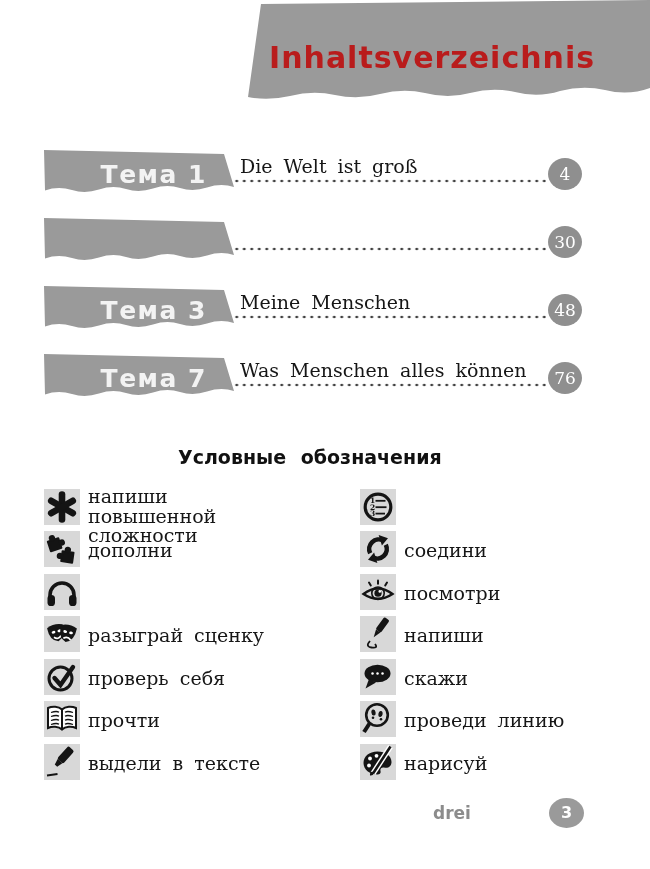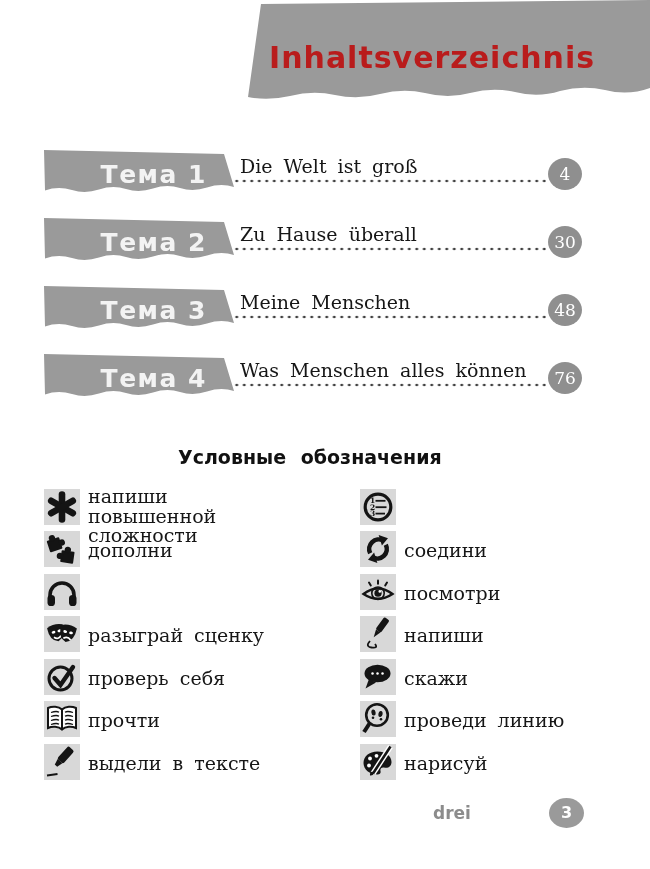--- a/index.html
+++ b/index.html
@@ -61,24 +61,22 @@
     <div class="toc-title">Die Welt ist groß</div>
     <div class="page-circle">4</div>
   </div>
 
   <div class="toc-row" style="top:217px">
     <div class="theme-banner">
       <svg viewBox="0 0 190 44" preserveAspectRatio="none">
         <path fill="#9a9a9a" d="M0 1 L180 5 L190 38 Q177 34 163 38.5 Q149 43 136 39 Q123 35 109 39.5
           Q95 44 82 40 Q69 36 55 40.5 Q41 45 28 41 Q14 37 1 41.5 Z"></path>
       </svg>
-      <div class="theme-label">Тема 2</div>
-    </div>
-    <div class="dots"></div>
-    <div class="toc-title">Zu Hause überall</div>
+    </div>
+    <div class="dots"></div>
     <div class="page-circle">30</div>
   </div>
 
   <div class="toc-row" style="top:285px">
     <div class="theme-banner">
       <svg viewBox="0 0 190 44" preserveAspectRatio="none">
         <path fill="#9a9a9a" d="M0 1 L180 5 L190 38 Q177 34 163 38.5 Q149 43 136 39 Q123 35 109 39.5
           Q95 44 82 40 Q69 36 55 40.5 Q41 45 28 41 Q14 37 1 41.5 Z"></path>
       </svg>
       <div class="theme-label">Тема 3</div>
@@ -87,21 +85,21 @@
     <div class="toc-title">Meine Menschen</div>
     <div class="page-circle">48</div>
   </div>
 
   <div class="toc-row" style="top:353px">
     <div class="theme-banner">
       <svg viewBox="0 0 190 44" preserveAspectRatio="none">
         <path fill="#9a9a9a" d="M0 1 L180 5 L190 38 Q177 34 163 38.5 Q149 43 136 39 Q123 35 109 39.5
           Q95 44 82 40 Q69 36 55 40.5 Q41 45 28 41 Q14 37 1 41.5 Z"></path>
       </svg>
-      <div class="theme-label">Тема 4</div>
+      <div class="theme-label">Тема 7</div>
     </div>
     <div class="dots"></div>
     <div class="toc-title">Was Menschen alles können</div>
     <div class="page-circle">76</div>
   </div>
 
   <div class="legend-heading">Условные обозначения</div>
 
   <div class="licon" style="left:44px;top:489px">
     <svg viewBox="0 0 36 36">

